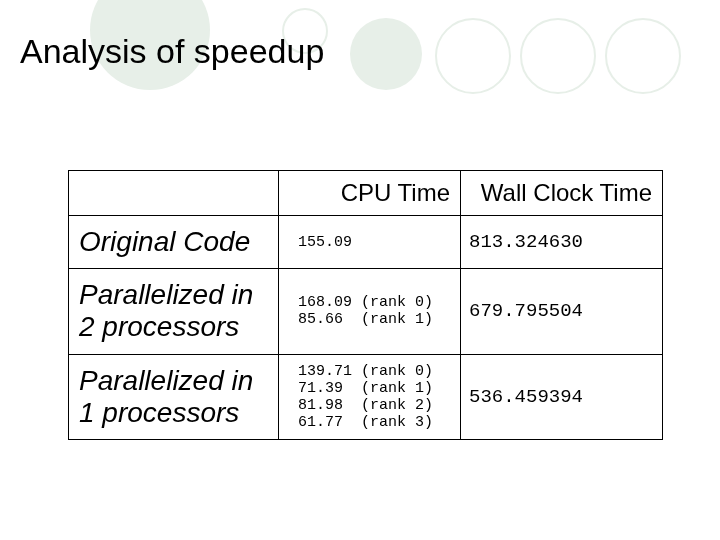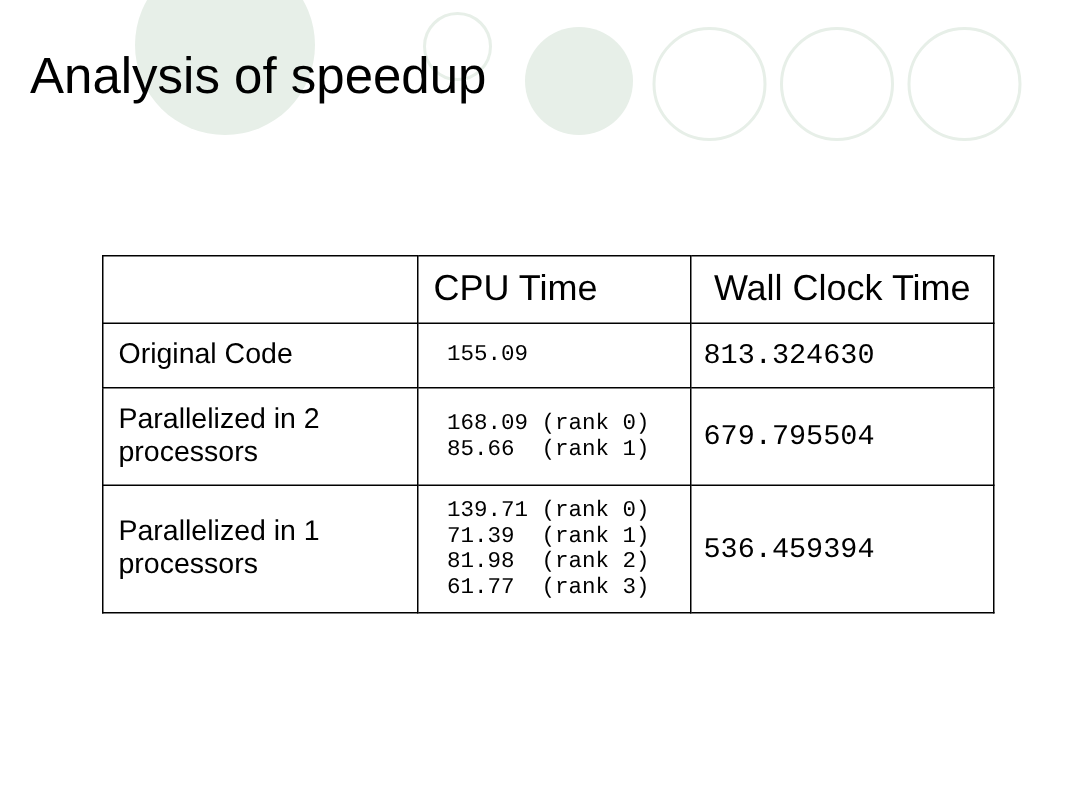--- a/index.html
+++ b/index.html
@@ -84,30 +84,31 @@
     vertical-align: middle;
   }
   th.blank {
     border: 1.5px solid #000;
     background: #fff;
   }
   th.colhead {
     font-size: 24px;
     font-weight: 400;
     padding: 8px 10px;
-    text-align: left;
+    text-align: right;
   }
   th.colhead.wall {
-    text-align: center;
+    text-align: right;
   }
   td.rowlabel {
-    font-size: 19px;
+    font-size: 28px;
     font-weight: 400;
     padding: 10px 10px;
     line-height: 1.15;
+    font-style: italic;
   }
   td.cpu {
     font-family: "Courier New", Courier, monospace;
     font-size: 15px;
     padding: 8px 19px;
     white-space: pre;
   }
   td.wall {
     font-family: "Courier New", Courier, monospace;
     font-size: 19px;

